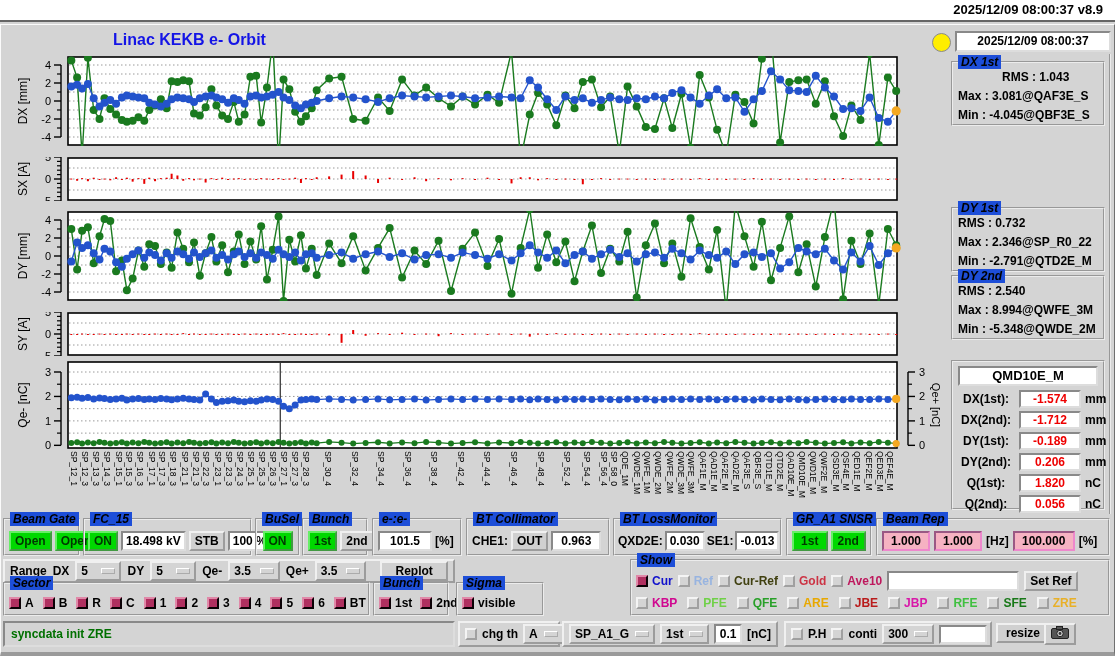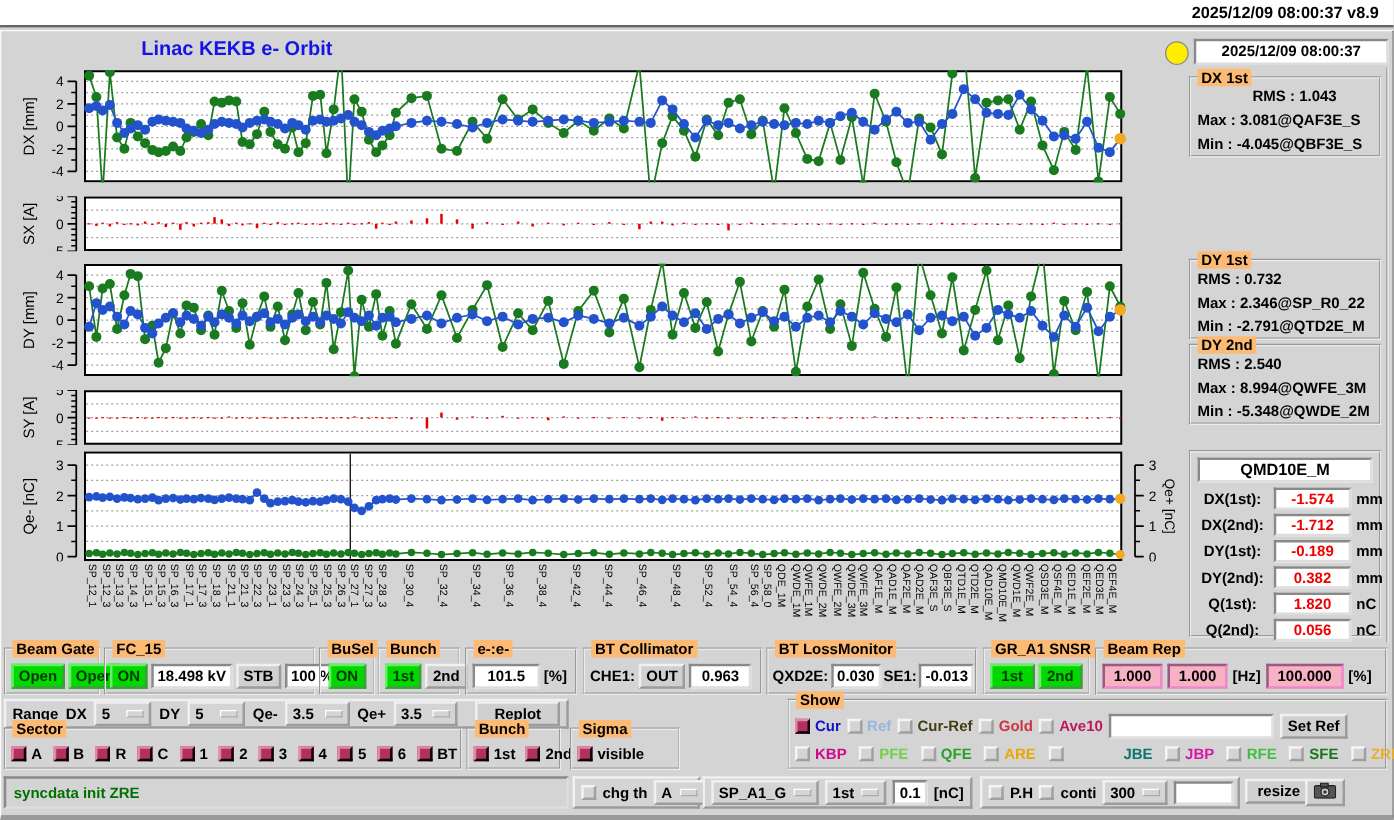--- a/index.html
+++ b/index.html
@@ -13,22 +13,22 @@
   .mainpanel{position:absolute;top:24px;left:0;width:1115px;height:632px;
              border-top:1px solid #fbfbfb;border-left:1px solid #fbfbfb;
              border-right:1px solid #707070;border-bottom:4px solid #9a9a9a;box-sizing:border-box;}
   .pagetitle{position:absolute;left:113px;top:31px;font-size:16px;font-weight:bold;color:#1414e6;}
   .indicator{position:absolute;left:932px;top:33px;width:17px;height:17px;border-radius:50%;
              background:#ffee00;border:1px solid #8a8a8a;}
   .dtbox{position:absolute;left:955px;top:31px;width:152px;height:17px;background:#fff;
          border:2px inset #ddd;font-weight:bold;font-size:12px;text-align:center;line-height:16px;}
   
   .grp{position:absolute;border:2px groove #ececec;box-sizing:border-box;}
-  .grp .ttl{position:absolute;top:-8px;left:5px;background:#fdba74;padding:0 3px;
-            font-weight:bold;font-size:12px;white-space:nowrap;}
+  .grp .ttl{position:absolute;top:-8px;left:5px;background:#1d4ed8;padding:0 3px;
+            font-weight:bold;font-size:12px;white-space:nowrap;font-style:italic;}
   .sline{font-weight:bold;font-size:12px;line-height:19px;padding-left:5px;white-space:nowrap;}
   .rowflex{display:flex;align-items:center;gap:3px;padding:11px 4px 0 4px;}
   
   .btn{display:inline-block;background:#d0d0d0;border:2px outset #f0f0f0;font-weight:bold;
        font-size:12px;text-align:center;padding:1px 4px;white-space:nowrap;cursor:default;}
   .btn.green{background:#00d800;border:2px outset #66ee66;color:#003800;}
   .vbox{display:inline-block;background:#ffffff;border:2px inset #ddd;font-weight:bold;
         font-size:12px;text-align:center;padding:1px 3px;white-space:nowrap;}
   .pbox{display:inline-block;background:#f6b2c2;border:2px inset #e8c;font-weight:bold;
         font-size:12px;text-align:center;padding:1px 3px;white-space:nowrap;}
@@ -1135,21 +1135,21 @@
         <span class="qmdval">-1.712</span>
         <span class="qmdunit">mm</span>
       </div>
       <div class="qmdrow">
         <span class="qmdlab">DY(1st):</span>
         <span class="qmdval">-0.189</span>
         <span class="qmdunit">mm</span>
       </div>
       <div class="qmdrow">
         <span class="qmdlab">DY(2nd):</span>
-        <span class="qmdval">0.382</span>
+        <span class="qmdval">0.206</span>
         <span class="qmdunit">mm</span>
       </div>
       <div class="qmdrow">
         <span class="qmdlab">Q(1st):</span>
         <span class="qmdval">1.820</span>
         <span class="qmdunit">nC</span>
       </div>
       <div class="qmdrow">
         <span class="qmdlab">Q(2nd):</span>
         <span class="qmdval">0.056</span>
@@ -1364,21 +1364,21 @@
       <span class="ckitem">
         <span class="cb"></span>
         <span class="lab" style="color: rgb(40, 160, 40);">QFE</span>
       </span>
       <span class="ckitem">
         <span class="cb"></span>
         <span class="lab" style="color: rgb(232, 168, 0);">ARE</span>
       </span>
       <span class="ckitem">
         <span class="cb"></span>
-        <span class="lab" style="color: #0f766e; margin-left: 44px;">JBE</span>
+        <span class="lab" style="color: #b91c1c;">JBE</span>
       </span>
       <span class="ckitem">
         <span class="cb"></span>
         <span class="lab" style="color: rgb(216, 24, 168);">JBP</span>
       </span>
       <span class="ckitem">
         <span class="cb"></span>
         <span class="lab" style="color: rgb(64, 192, 64);">RFE</span>
       </span>
       <span class="ckitem">

